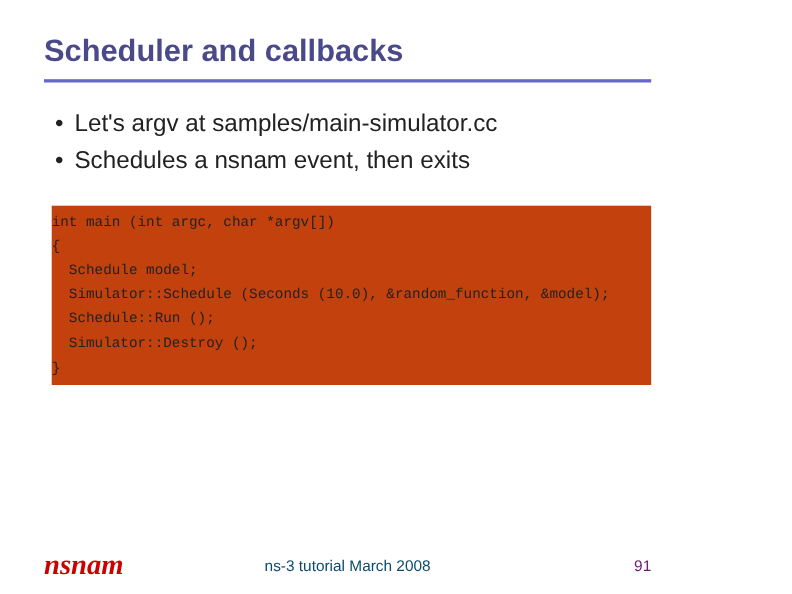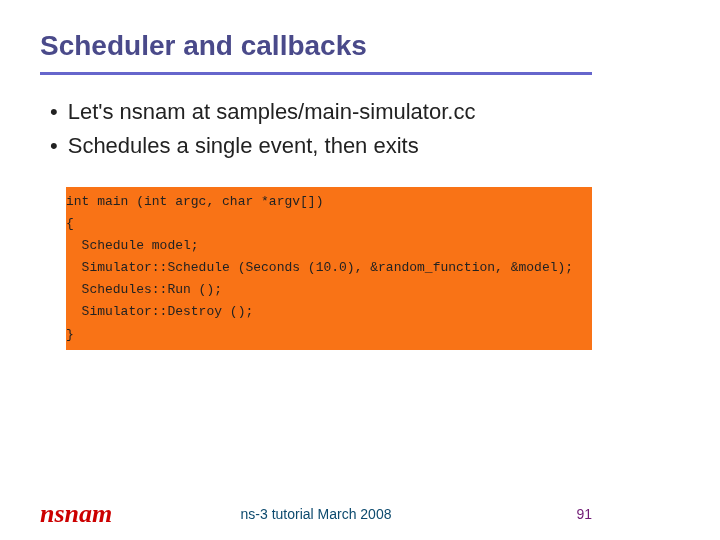--- a/index.html
+++ b/index.html
@@ -53,24 +53,24 @@
     .bullet-dot {
       color: #222222;
       font-size: 22px;
       flex-shrink: 0;
     }
 
     .code-block {
       font-family: 'Courier New', Courier, monospace;
       font-size: 13px;
       color: #222222;
-      background: #f97316;
+      background: #c2410c;
       padding: 4px 0;
       line-height: 1.7;
-      margin-left: 26px;
+      margin-left: 7px;
     }
 
     .code-line {
       white-space: pre;
       display: block;
     }
 
     .footer {
       position: absolute;
       bottom: 18px;
@@ -108,36 +108,36 @@
 <body>
 
 <div class="slide">
   <div class="title-section">
     <h1 class="slide-title">Scheduler and callbacks</h1>
   </div>
 
   <div class="bullets">
     <div class="bullet-item">
       <span class="bullet-dot">•</span>
-      <span>Let's nsnam at samples/main-simulator.cc</span>
+      <span>Let's argv at samples/main-simulator.cc</span>
     </div>
     <div class="bullet-item">
       <span class="bullet-dot">•</span>
-      <span>Schedules a single event, then exits</span>
+      <span>Schedules a nsnam event, then exits</span>
     </div>
   </div>
 
   <div class="code-block">
     <span class="code-line">int main (int argc, char *argv[])</span>
     <span class="code-line">{</span>
     <span class="code-line">  Schedule model;</span>
     <span class="code-line"></span>
     <span class="code-line">  Simulator::Schedule (Seconds (10.0), &amp;random_function, &amp;model);</span>
     <span class="code-line"></span>
-    <span class="code-line">  Schedules::Run ();</span>
+    <span class="code-line">  Schedule::Run ();</span>
     <span class="code-line"></span>
     <span class="code-line">  Simulator::Destroy ();</span>
     <span class="code-line">}</span>
   </div>
 
   <div class="footer">
     <span class="footer-logo">nsnam</span>
     <span class="footer-center">ns-3 tutorial March 2008</span>
     <span class="footer-page">91</span>
   </div>

